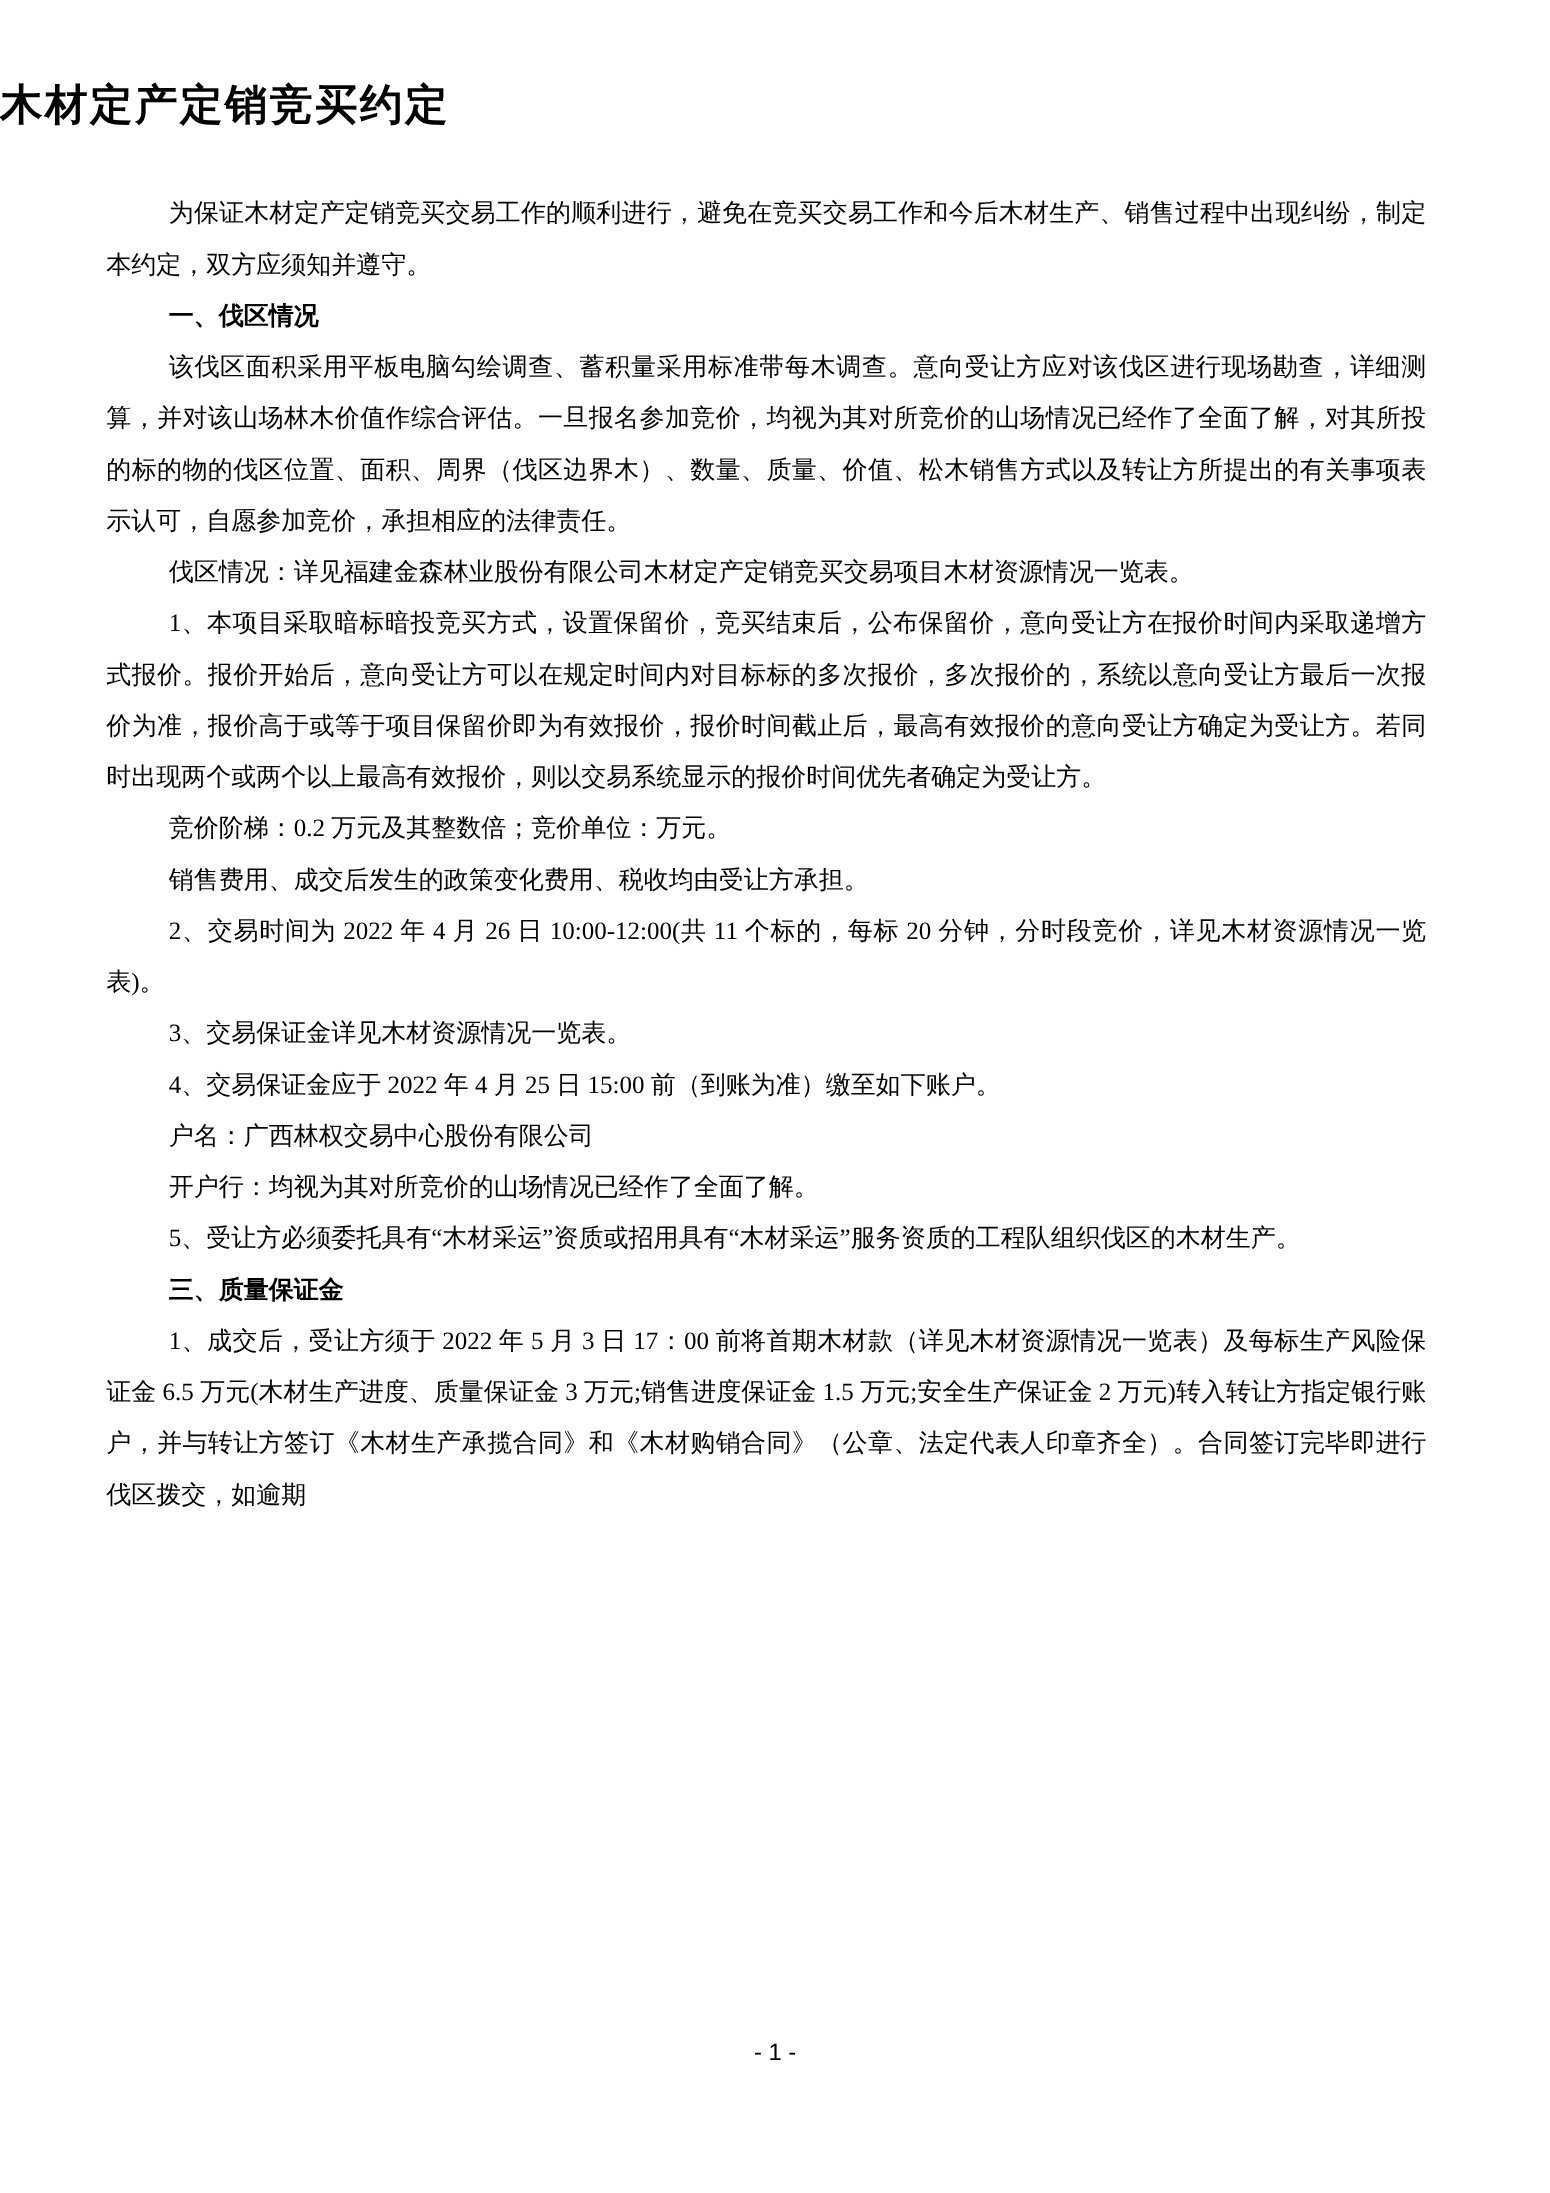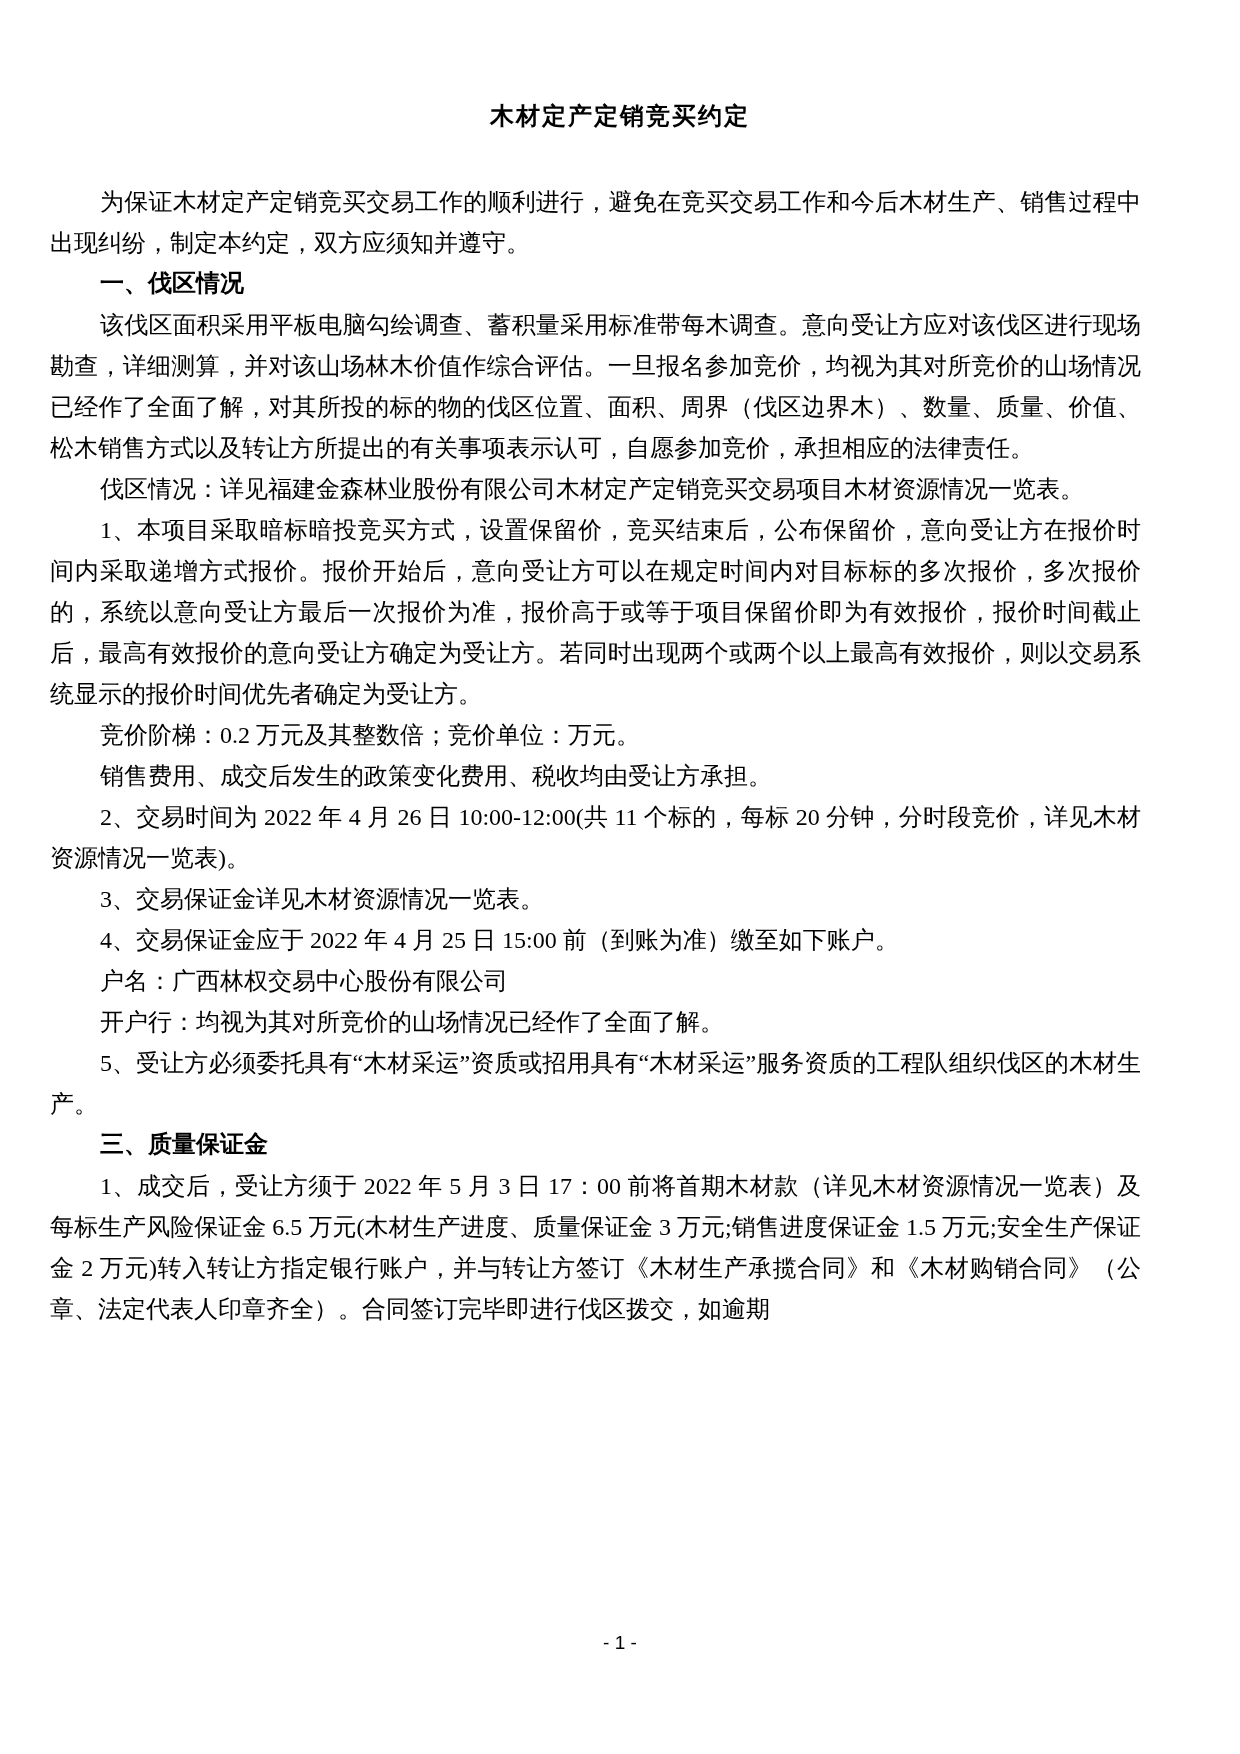--- a/index.html
+++ b/index.html
@@ -7,42 +7,41 @@
   .page {
     width: 1240px;
     height: 1754px;
     background: #ffffff;
     position: relative;
     color: #000000;
     font-family: "Liberation Serif", serif;
     overflow: hidden;
   }
   .doc-title {
-    padding-top: 94px;
-    text-align: center;
-    font-size: 24px;
+    padding-top: 63px;
+    font-size: 34px;
     line-height: 44px;
     font-weight: bold;
     letter-spacing: 2px;
     font-family: "Liberation Serif", serif;
   }
   .doc-body {
-    margin: 44px 99px 0 50px;
-    font-size: 24px;
+    margin: 44px 99px 0 85px;
+    font-size: 20px;
     line-height: 41px;
     text-align: justify;
   }
   .doc-body .para {
     text-indent: 50px;
     font-weight: normal;
   }
   .doc-body .heading {
     text-indent: 50px;
     font-weight: bold;
-    font-family: Liberation Mono, monospace;
+    font-family: Liberation Serif, serif;
   }
   .page-number {
     position: absolute;
     bottom: 100px;
     left: 0;
     right: 0;
     text-align: center;
     font-size: 19px;
     font-family: "Liberation Sans", sans-serif;
     color: #000000;

